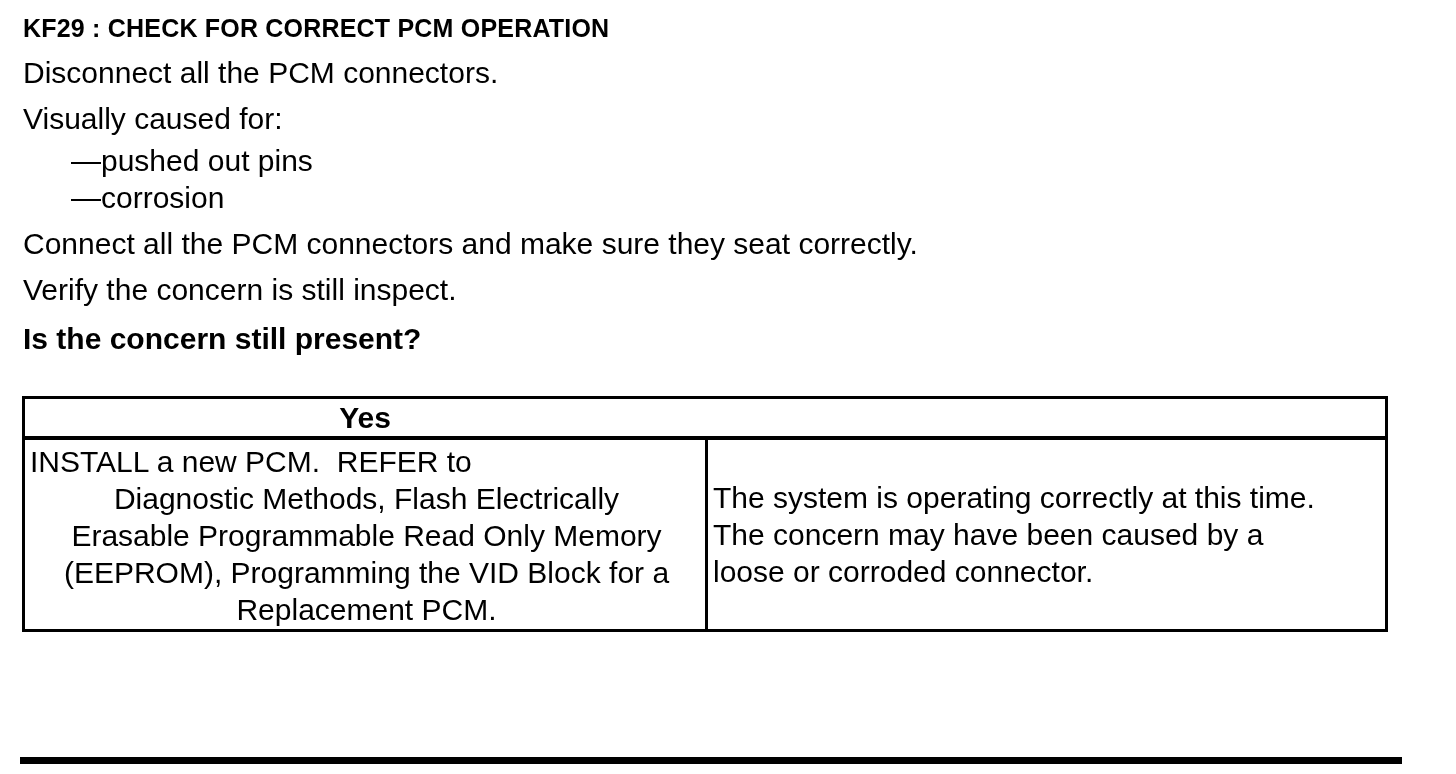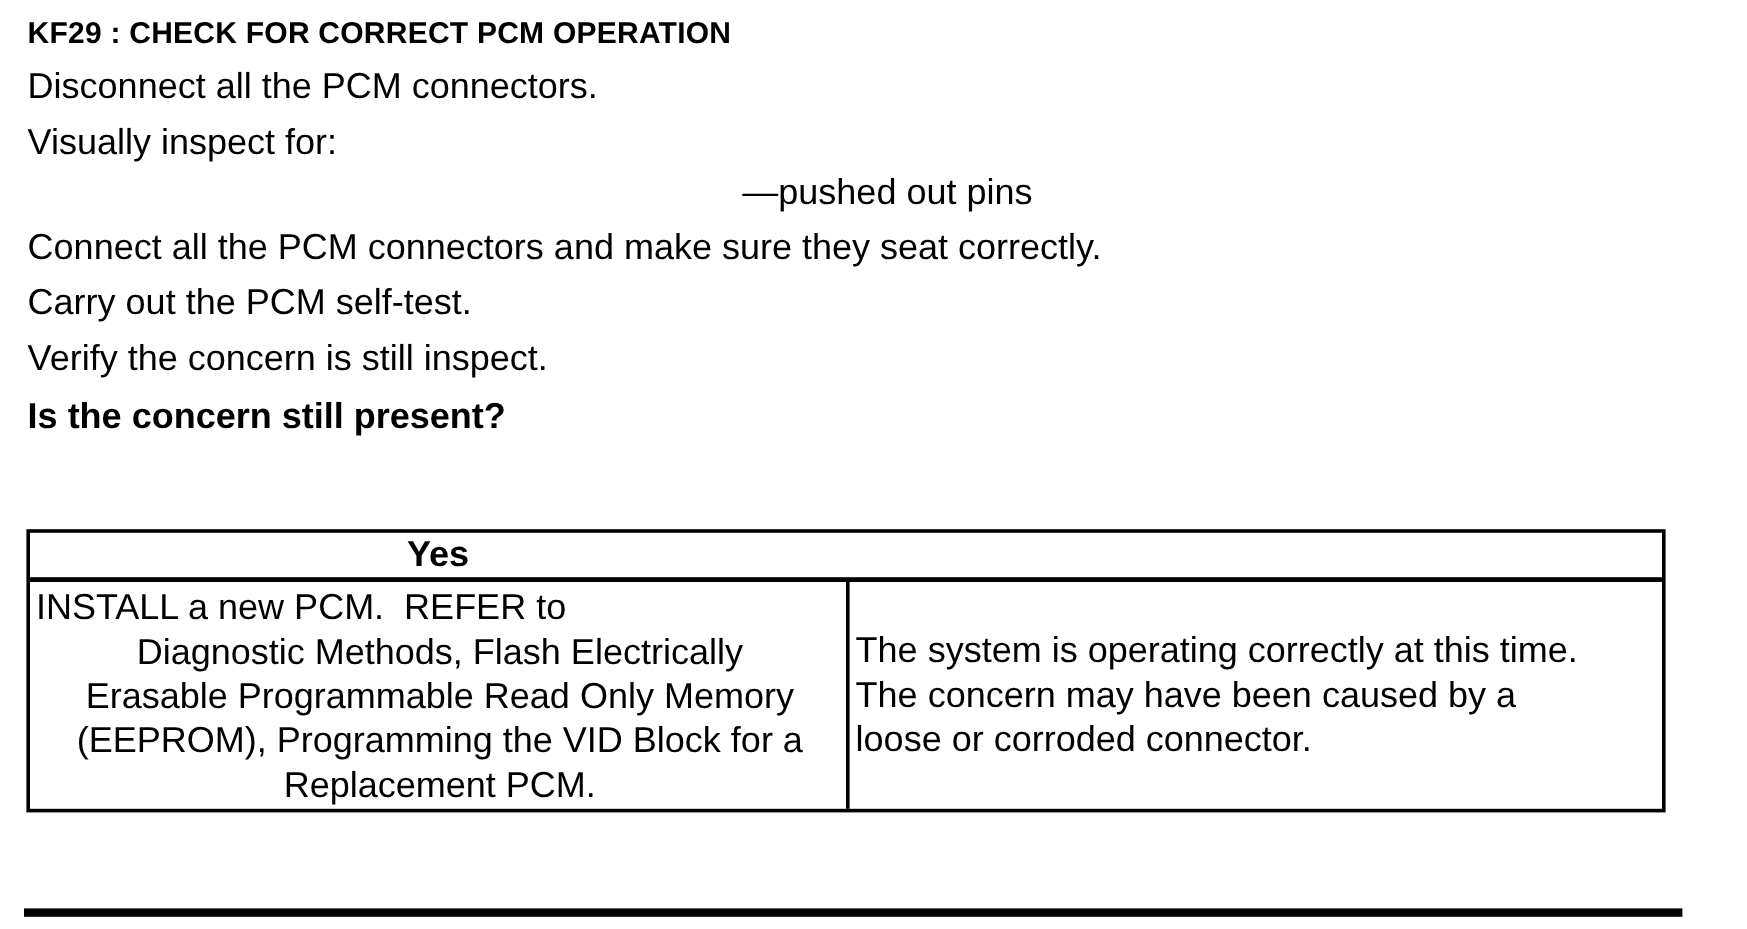--- a/index.html
+++ b/index.html
@@ -29,33 +29,32 @@
   .step {
     margin: 9px 12px 0 23px;
     font-size: 30px;
     line-height: 37px;
     font-weight: normal;
   }
   .step.first {
     margin-top: 10px;
   }
   .inspect-list {
-    margin: 5px 0 0 23px;
-    text-align: center;
+    margin: 5px 0 0 71px;
   }
   .inspect-item {
     font-size: 30px;
     line-height: 37px;
   }
   .step.question {
     margin-top: 12px;
     font-weight: bold;
   }
   .decision-table {
-    margin: 75px 0 0 22px;
+    margin: 39px 0 0 22px;
     width: 1366px;
     height: 236px;
     border: 3px solid #000000;
     box-sizing: border-box;
     display: flex;
     flex-direction: column;
   }
   .dt-header-row {
     display: flex;
     flex: 0 0 auto;
@@ -111,29 +110,29 @@
 </style>
 </head>
 <body>
 
 <div class="page">
 
   <div class="doc-title">KF29 : CHECK FOR CORRECT PCM OPERATION</div>
 
   <div class="step first">Disconnect all the PCM connectors.</div>
 
-  <div class="step">Visually inspect for:</div>
+  <div class="step">Visually caused for:</div>
 
   <div class="inspect-list">
     <div class="inspect-item">—pushed out pins</div>
+    <div class="inspect-item">—corrosion</div>
   </div>
 
   <div class="step">Connect all the PCM connectors and make sure they seat correctly.</div>
 
-  <div class="step">Carry out the PCM self-test.</div>
 
   <div class="step">Verify the concern is still inspect.</div>
 
   <div class="step question">Is the concern still present?</div>
 
   <div class="decision-table">
     <div class="dt-header-row">
       <div class="dt-col dt-header-cell">Yes</div>
     </div>
     <div class="dt-body-row">

